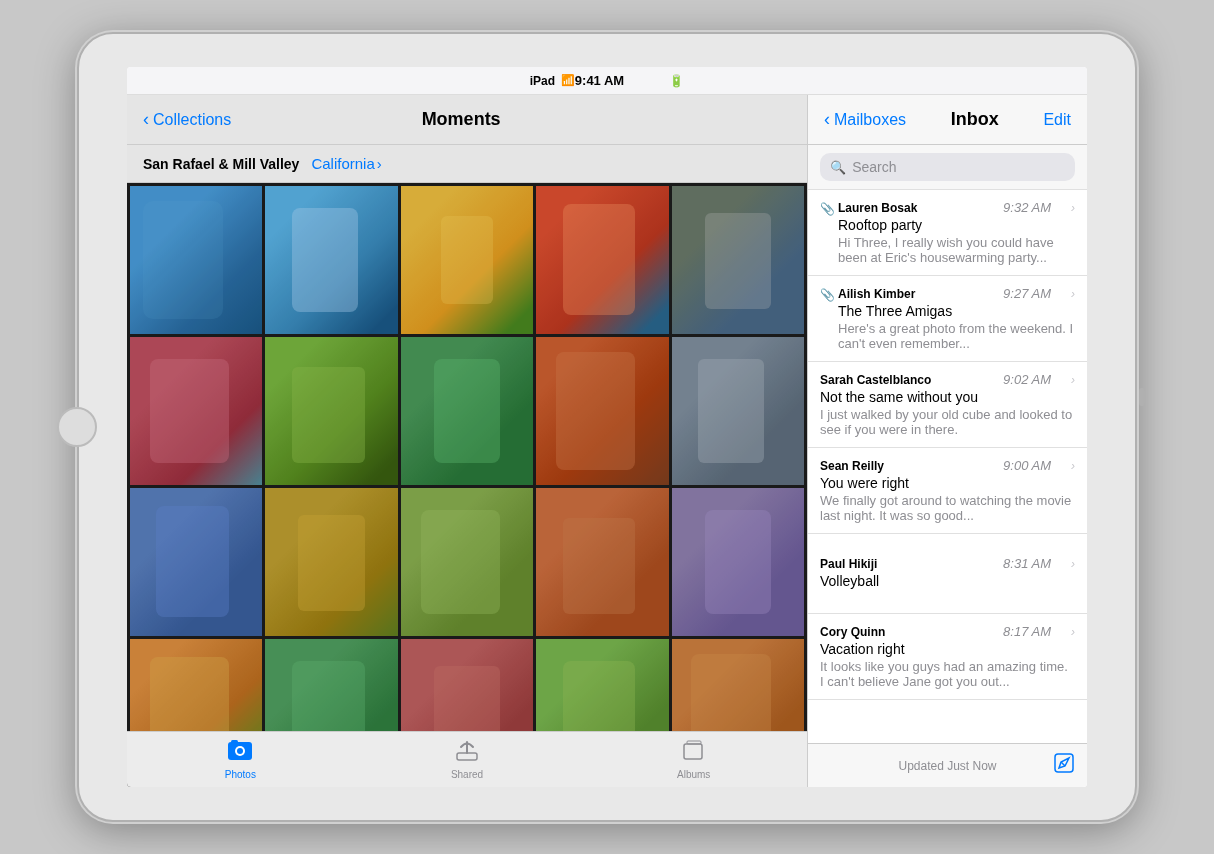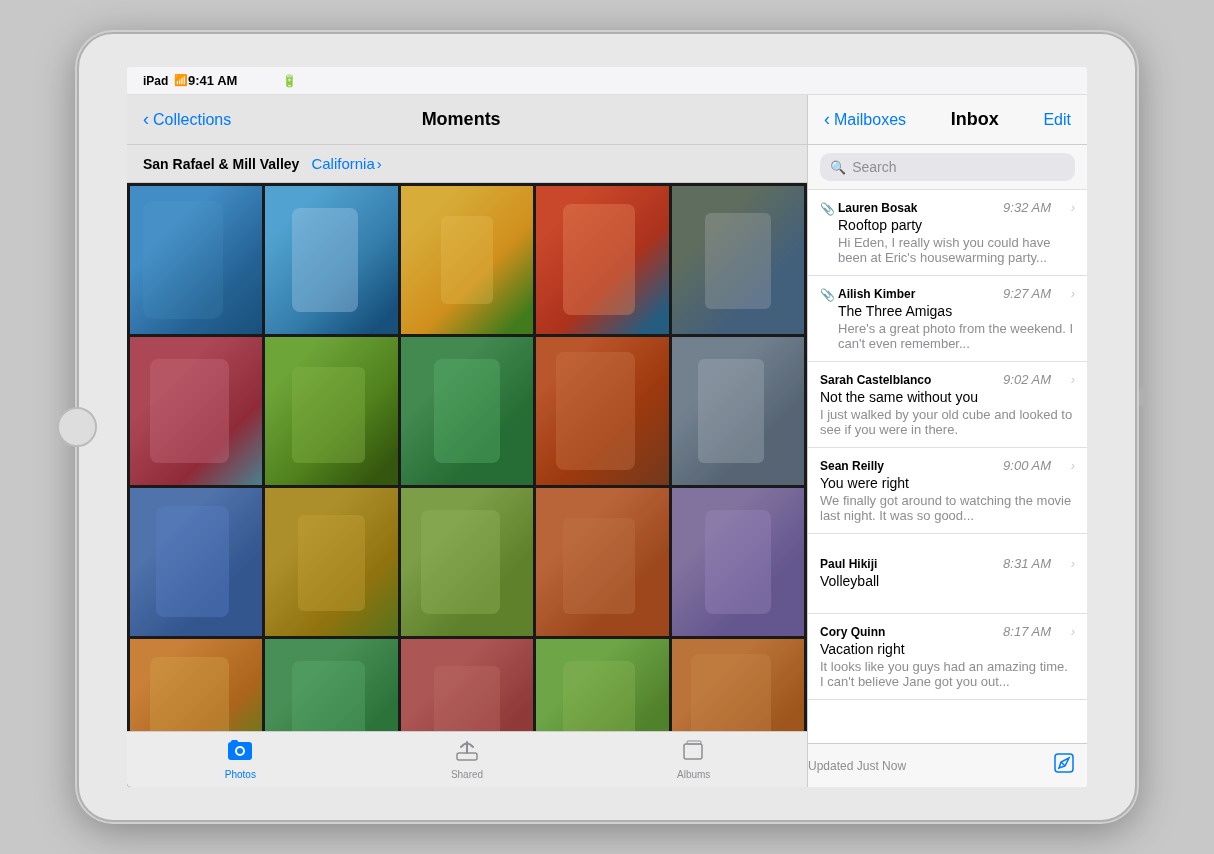--- a/index.html
+++ b/index.html
@@ -58,21 +58,21 @@
       flex-direction: column;
       position: relative;
     }
 
     
     .status-bar {
       height: 28px;
       background: #f5f5f7;
       display: flex;
       align-items: center;
-      justify-content: flex-start;
+      justify-content: center;
       padding: 0 16px;
       font-size: 12px;
       font-weight: 600;
       border-bottom: 0.5px solid #ddd;
     }
 
     .status-bar-left {
       display: flex;
       align-items: center;
       gap: 6px;
@@ -377,21 +377,21 @@
       color: #c7c7cc;
     }
 
     
     .mail-footer {
       height: 44px;
       background: rgba(247,247,247,0.95);
       border-top: 0.5px solid #ccc;
       display: flex;
       align-items: center;
-      justify-content: flex-start;
+      justify-content: center;
       position: relative;
     }
 
     .mail-updated {
       font-size: 12px;
       color: #8e8e93;
     }
 
     .compose-button {
       position: absolute;
@@ -567,21 +567,21 @@
           <div class="mail-item has-attachment">
             <span class="attachment-icon">📎</span>
             <div class="mail-item-header">
               <span class="mail-sender">Lauren Bosak</span>
               <div class="mail-time-area">
                 <span>9:32 AM</span>
                 <span class="chevron-icon">›</span>
               </div>
             </div>
             <div class="mail-subject">Rooftop party</div>
-            <div class="mail-preview">Hi Eden, I really wish you could have been at Eric's housewarming party...</div>
+            <div class="mail-preview">Hi Three, I really wish you could have been at Eric's housewarming party...</div>
           </div>
 
           <div class="mail-item has-attachment">
             <span class="attachment-icon">📎</span>
             <div class="mail-item-header">
               <span class="mail-sender">Ailish Kimber</span>
               <div class="mail-time-area">
                 <span>9:27 AM</span>
                 <span class="chevron-icon">›</span>
               </div>

